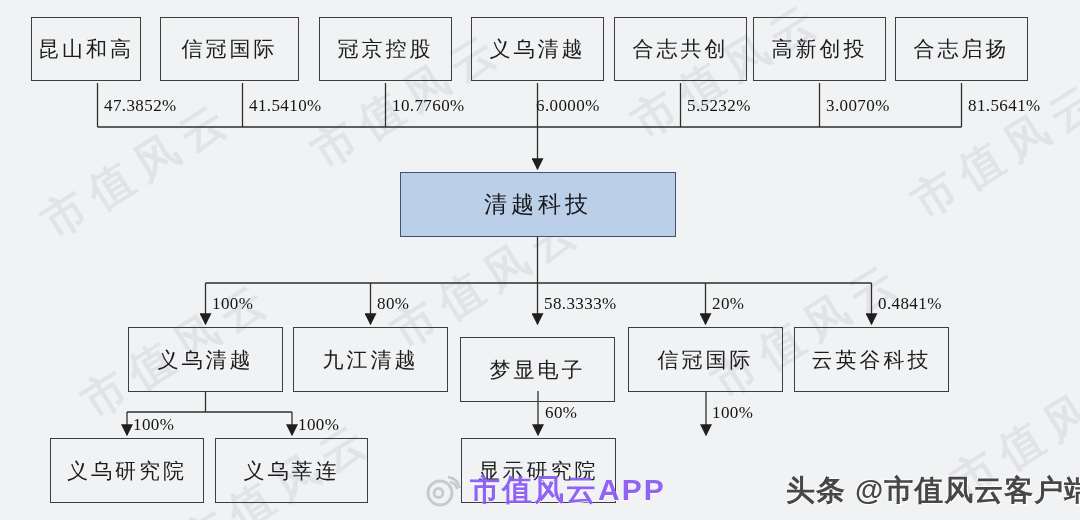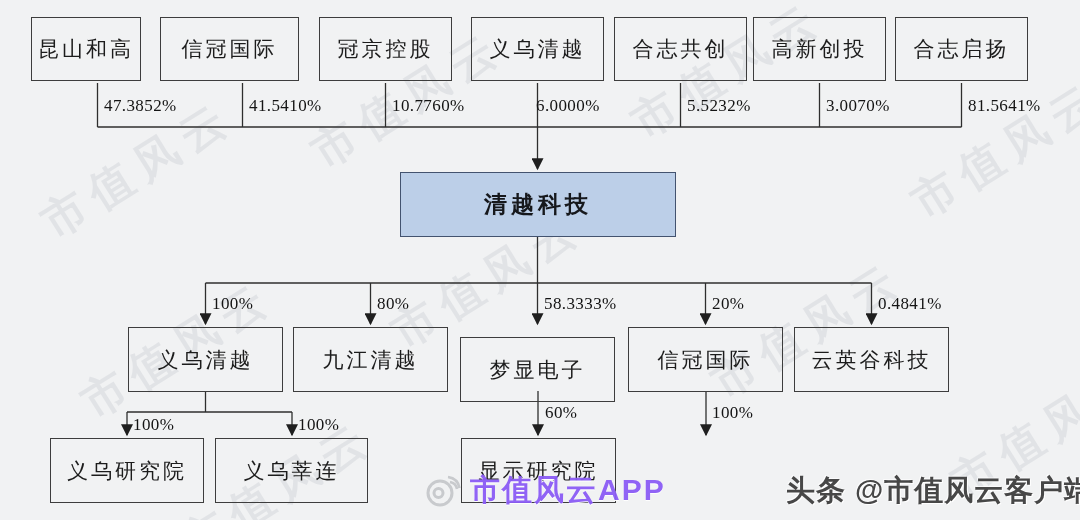--- a/index.html
+++ b/index.html
@@ -16,21 +16,21 @@
   }
   
   svg.lines{position:absolute;left:0;top:0;width:1080px;height:520px;}
   
   .node{
     position:absolute;height:64px;border:1.4px solid #3d3d3d;background:transparent;
     display:flex;align-items:center;justify-content:center;
     font-size:21px;letter-spacing:3px;color:#1c1c1c;box-sizing:border-box;
   }
   .node.root{
-    background:#bccfe8;border:1.4px solid #43536f;font-size:23px;font-weight:700;
+    background:#bccfe8;border:1.4px solid #43536f;font-size:23px;font-weight:400;
     letter-spacing:4px;color:#16181c;
   }
   .pct{
     position:absolute;font-size:17px;color:#141414;letter-spacing:.4px;
     font-family:"Liberation Serif","DejaVu Serif",serif;white-space:nowrap;
   }
   
   .footer-left{
     position:absolute;left:424px;top:470px;display:flex;align-items:center;gap:8px;
     color:#8b5cf6;font-family:"Liberation Sans","DejaVu Sans",sans-serif;

